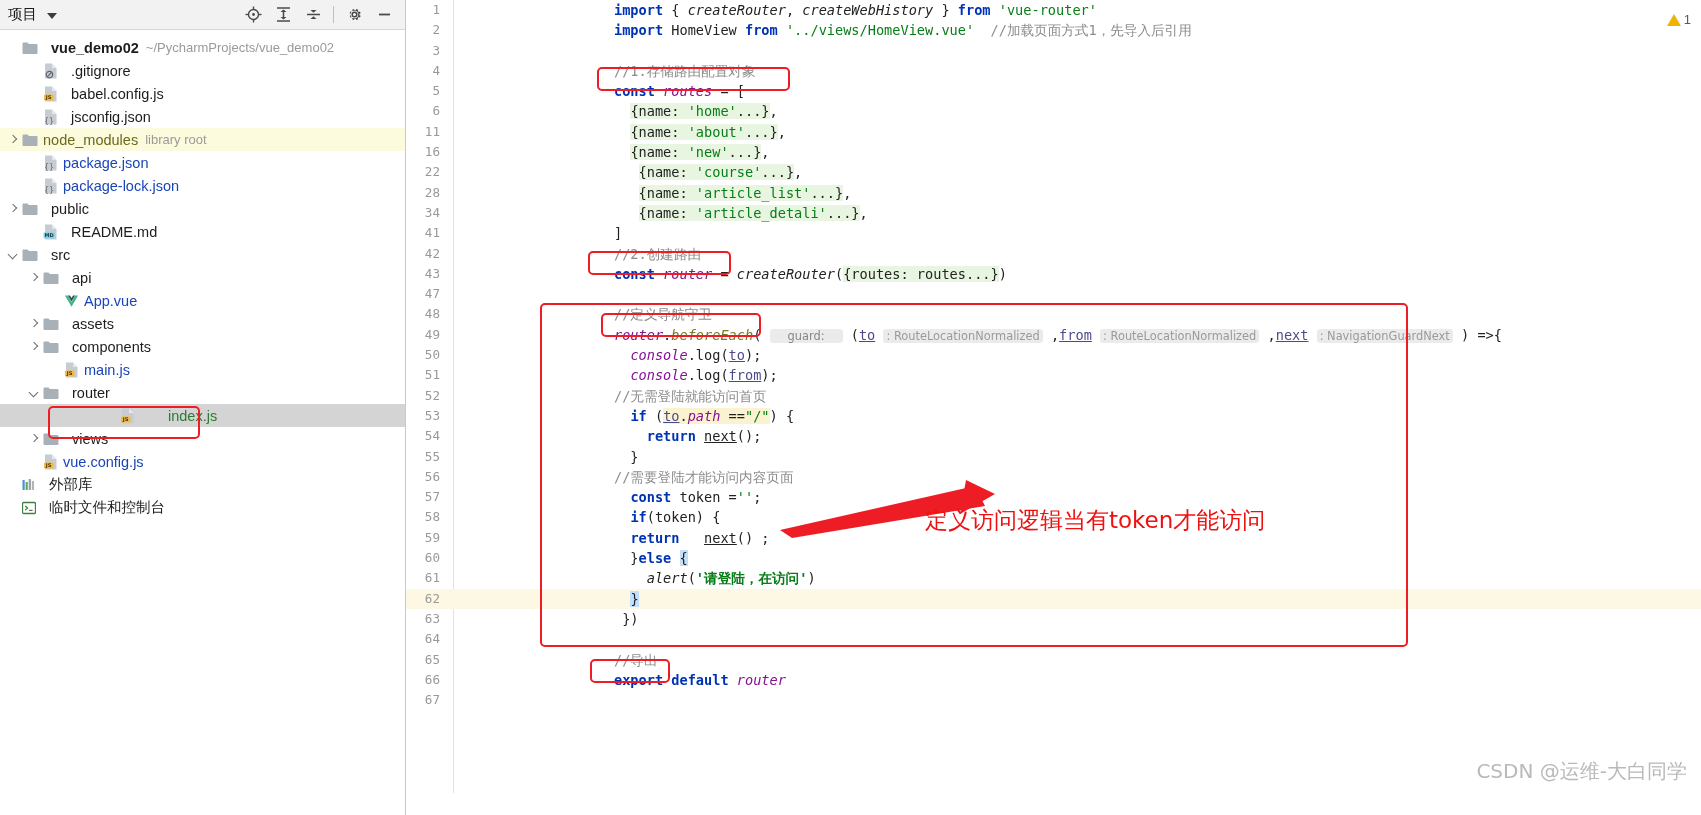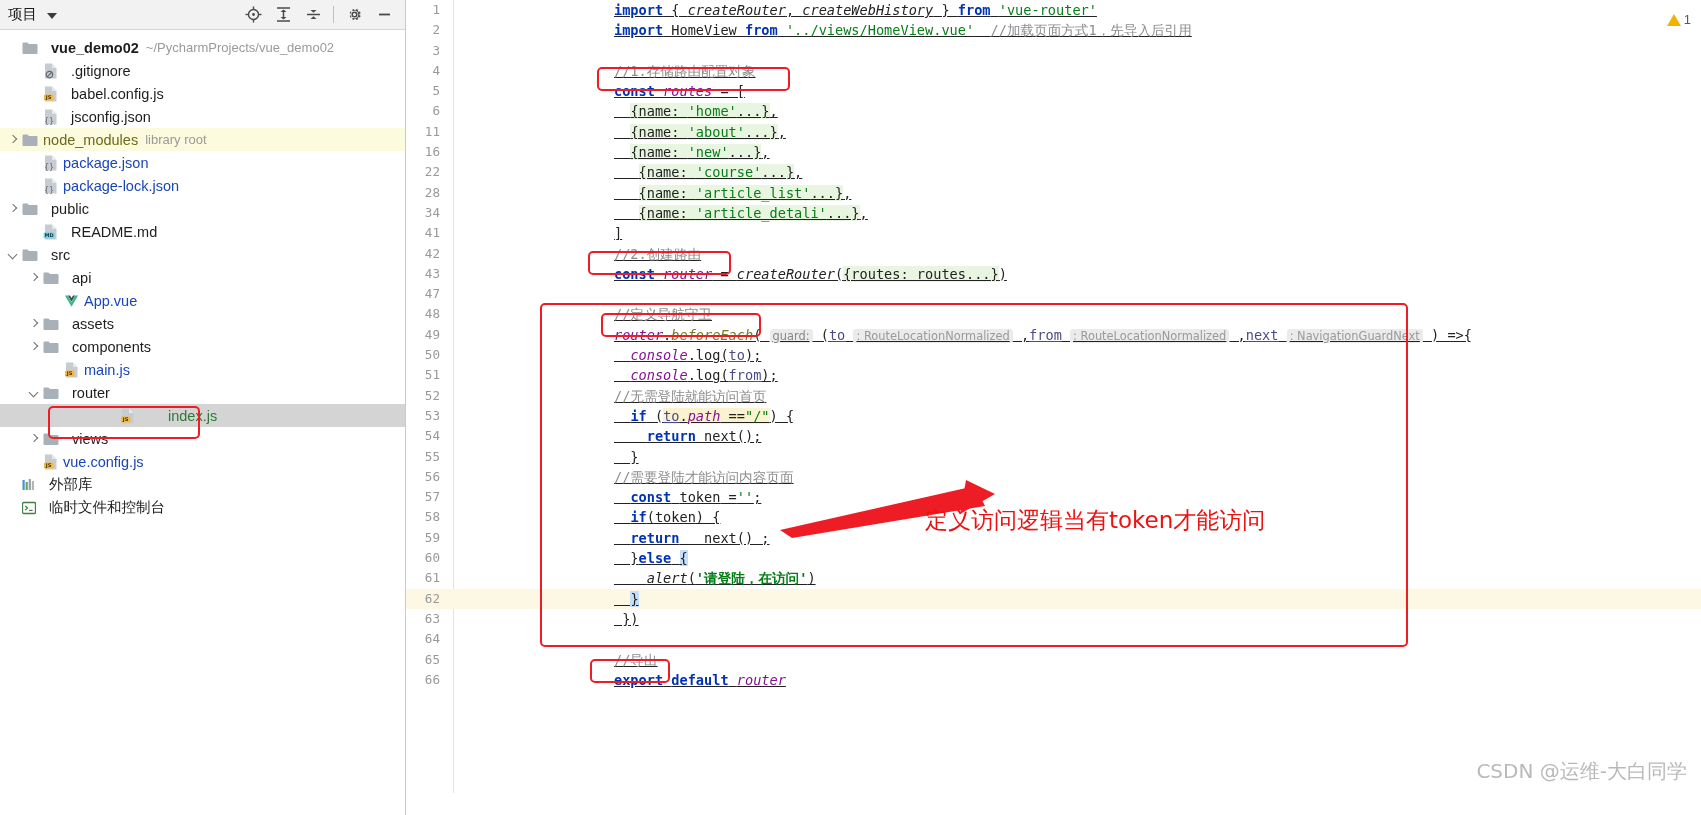--- a/index.html
+++ b/index.html
@@ -143,40 +143,39 @@
     text-align: right;
     color: #999999;
     font-size: 12.6px;
     padding-right: 6px;
     font-family: "DejaVu Sans Mono", monospace;
   }
   .ctext {
     flex: 1 1 auto;
     padding-left: 168px;
     color: #222222;
-    text-decoration: underline;
   }
 
   
   .kw   { color: #0033b3; font-weight: bold; }
   .id   { color: #222222; }
   .str  { color: #067d17; }
   .cmt  { color: #8c8c8c; }
   .fld  { color: #871094; font-style: italic; }
   .prm  { color: #4a4a8a; }
   .ital { font-style: italic; }
   .hl-green { background: #e8f5e0; }
   .hl-yellow { background: #fbf3cf; }
   .hl-blue  { background: #c5dffb; }
   .param-hint {
     background: #ebebeb;
     color: #888888;
     font-size: 11.4px;
     border-radius: 3px;
-    padding: 0 3px;
+    padding: 0 18px;
     font-family: "DejaVu Sans", sans-serif;
   }
   .type-hint {
     background: #ebebeb;
     color: #9a9a9a;
     font-size: 11.4px;
     border-radius: 3px;
     padding: 0 3px;
     font-family: "DejaVu Sans", sans-serif;
   }
@@ -554,20 +553,21 @@
         <div class="cline"><span class="lnum">57</span><span class="ctext">  <span class="kw">const</span> <span class="id">token</span> =<span class="str">''</span>;</span></div>
         <div class="cline"><span class="lnum">58</span><span class="ctext">  <span class="kw">if</span>(<span class="id">token</span>) {</span></div>
         <div class="cline"><span class="lnum">59</span><span class="ctext">  <span class="kw">return</span>   <span class="undl">next</span>() ;</span></div>
         <div class="cline"><span class="lnum">60</span><span class="ctext">  }<span class="kw">else</span> <span class="hl-blue">{</span></span></div>
         <div class="cline"><span class="lnum">61</span><span class="ctext">    <span class="ital id">alert</span>(<span class="str b">'请登陆，在访问'</span>)</span></div>
         <div class="cline cur"><span class="lnum">62</span><span class="ctext">  <span class="hl-blue">}</span></span></div>
         <div class="cline"><span class="lnum">63</span><span class="ctext"> })</span></div>
         <div class="cline"><span class="lnum">64</span><span class="ctext"></span></div>
         <div class="cline"><span class="lnum">65</span><span class="ctext"><span class="cmt">//导出</span></span></div>
         <div class="cline"><span class="lnum">66</span><span class="ctext"><span class="kw">export</span> <span class="kw">default</span> <span class="fld">router</span></span></div>
+        <div class="cline"><span class="lnum">67</span><span class="ctext"></span></div>
       </div>
 
     <div class="warn-badge">
       <span class="warn-tri"></span>
       <span>1</span>
     </div>
 
     <div class="watermark">CSDN @运维-大白同学</div>
   </div>
 

